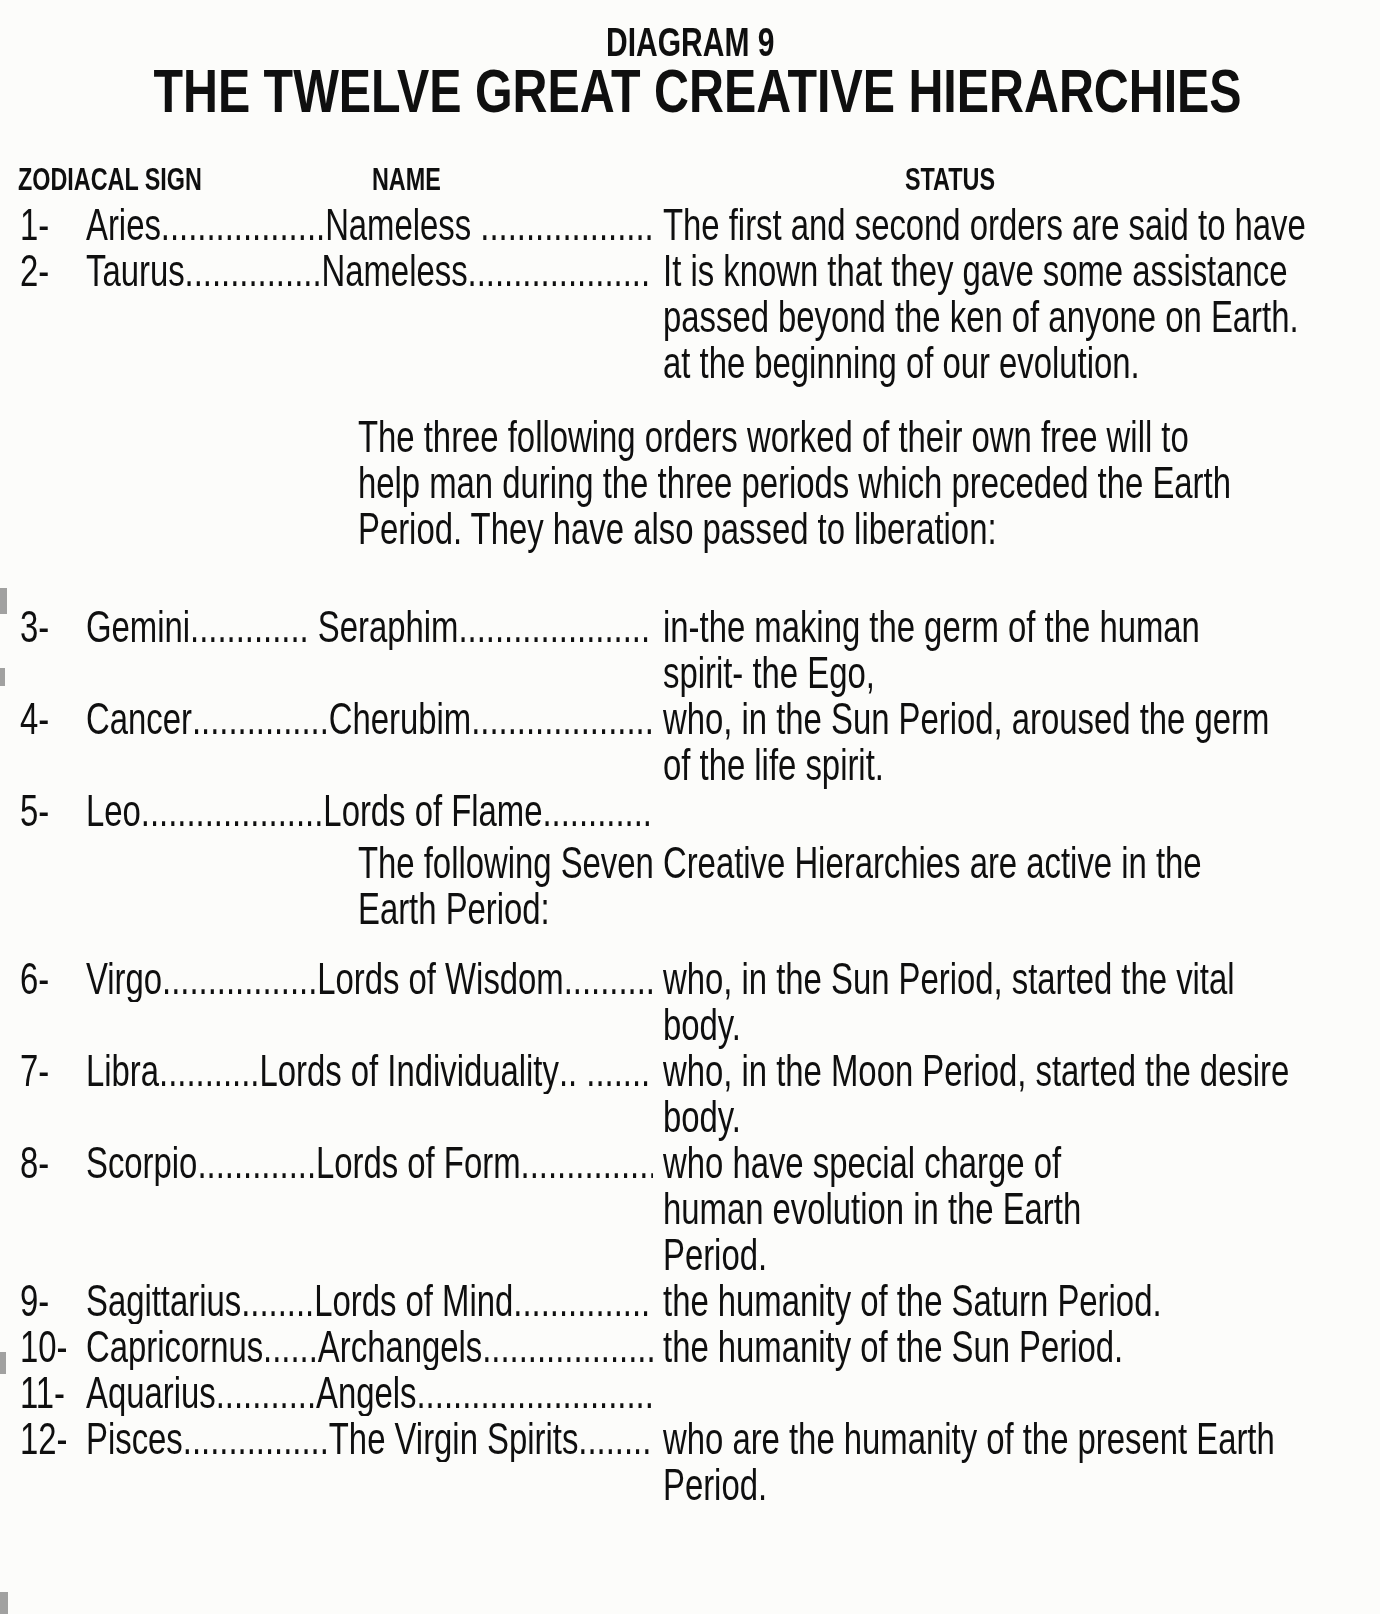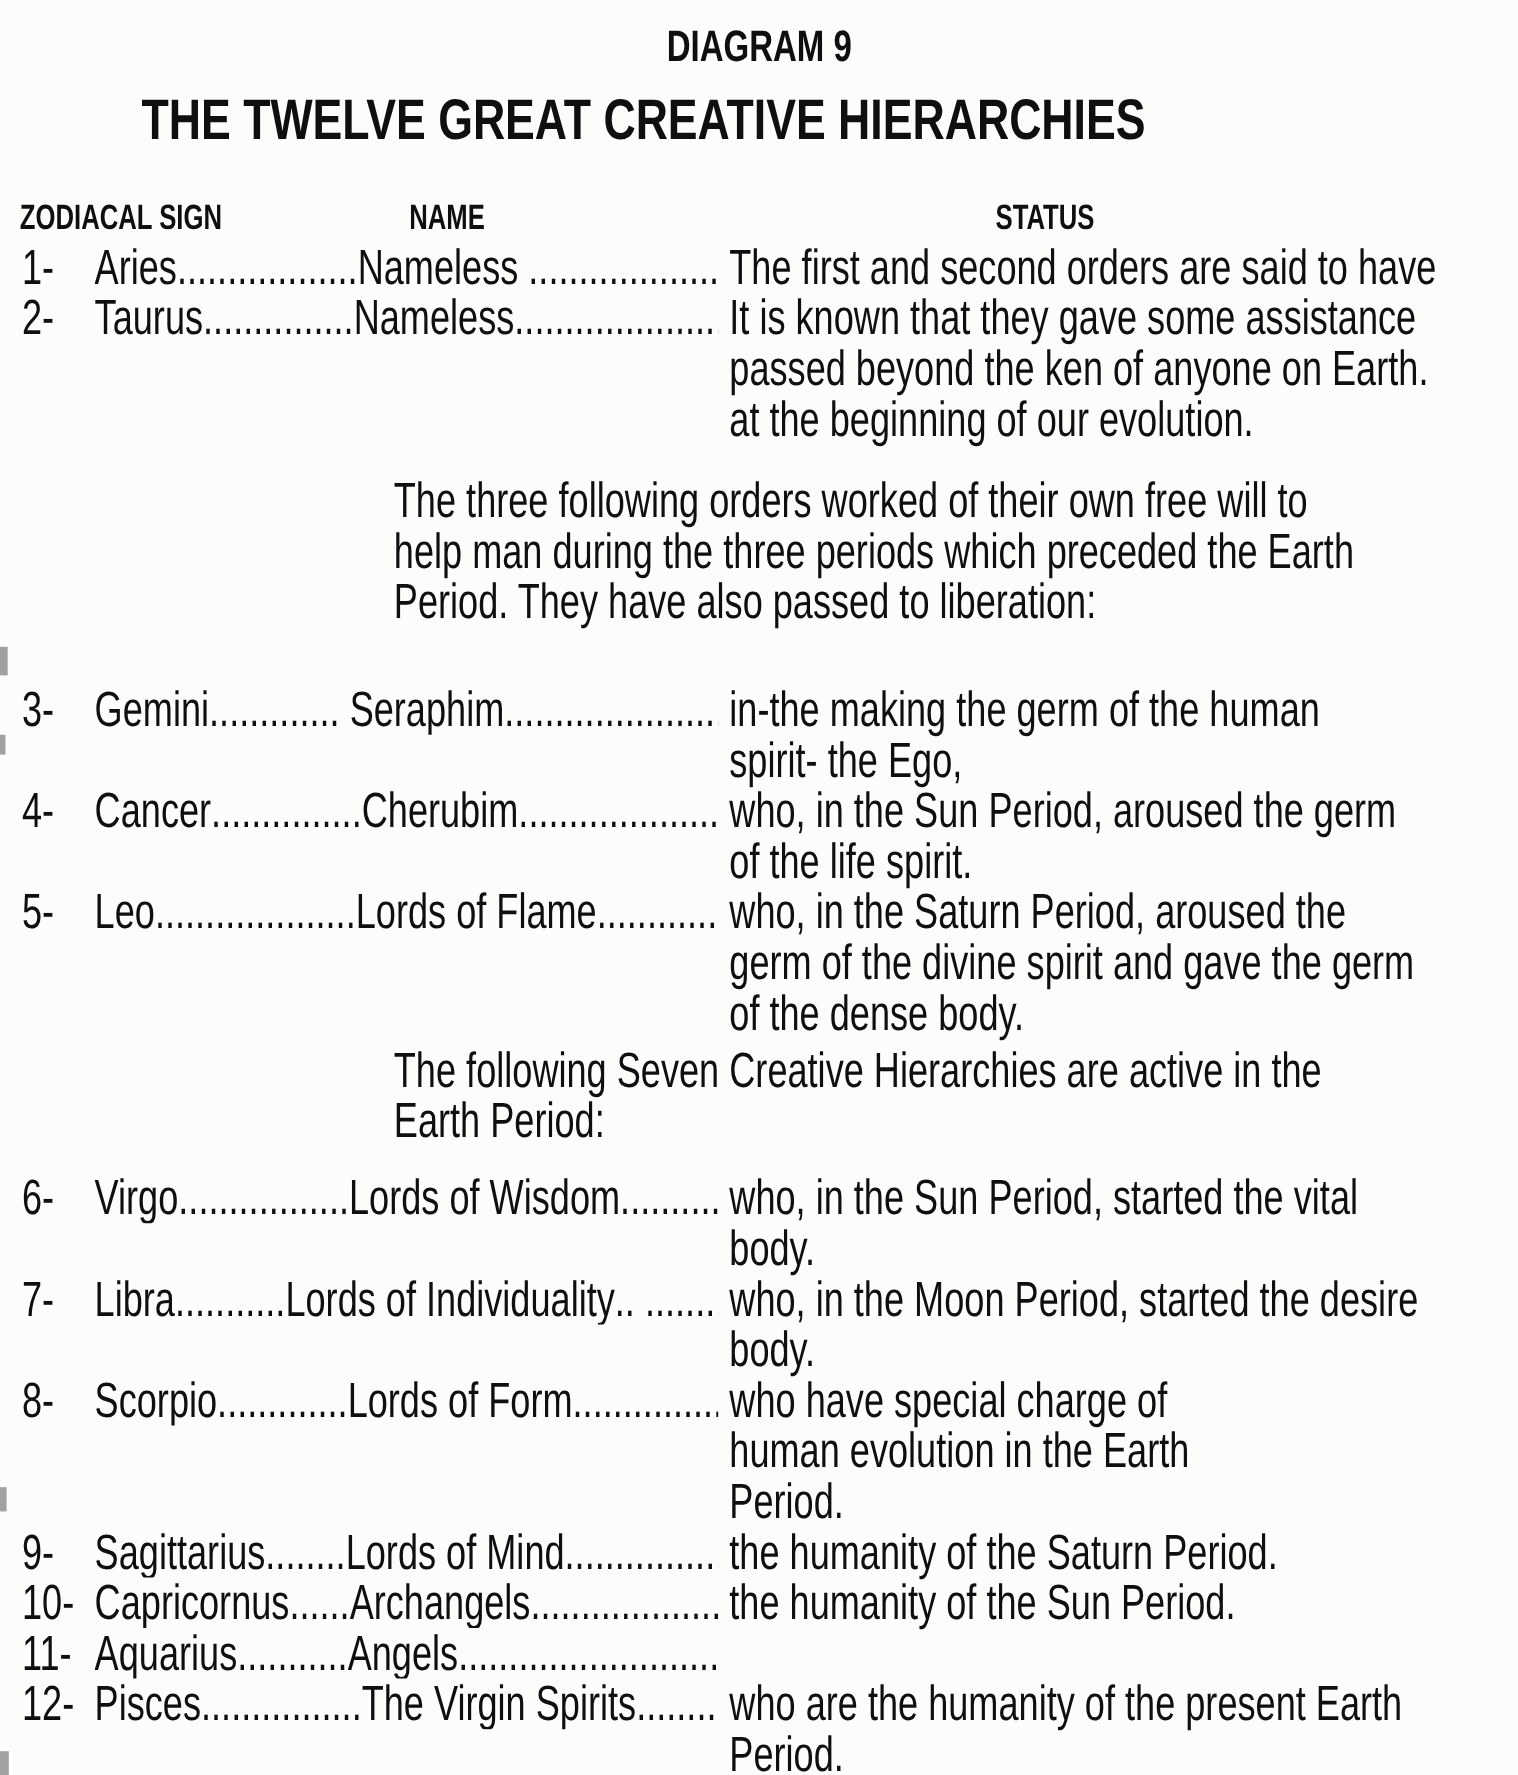--- a/index.html
+++ b/index.html
@@ -10,21 +10,21 @@
     font-family:"Liberation Sans", sans-serif;
     overflow:hidden;
     position:relative;
   }
   
   .cond{display:inline-block;transform:scaleX(0.73);transform-origin:0 50%;white-space:pre;}
   .cond-c{display:inline-block;transform:scaleX(0.78);transform-origin:center;white-space:pre;}
 
   .diagram-label{margin-top:22px;height:40px;line-height:40px;font-size:40px;font-weight:bold;text-align:center;letter-spacing:0px;}
   .diagram-label .cond-c{transform:scaleX(0.75);}
-  .page-title{margin-top:18px;height:58px;line-height:58px;font-size:52px;font-weight:bold;text-align:left;}
+  .page-title{height:58px;line-height:58px;font-size:62px;font-weight:bold;text-align:right;}
   .col-headers{margin-top:36px;height:46px;position:relative;font-size:32px;font-weight:bold;}
   .col-headers span{position:absolute;top:0;height:46px;line-height:46px;}
   .hdr-sign{left:18px;}
   .hdr-name{left:372px;}
   .hdr-status{left:905px;}
 
   .line{height:46px;line-height:46px;font-size:45px;}
   .entry{display:flex;align-items:flex-start;padding-left:20px;}
   .num{width:66px;flex:none;}
   .left-block{width:567px;flex:none;overflow:hidden;}
@@ -131,25 +131,20 @@
     <div class="entry">
       <div class="num line"><span class="cond">5-</span></div>
       <div class="left-block line">
         <span class="cond-row">
           <span class="txt">Leo</span>
           <span class="txt">....................</span>
           <span class="txt">Lords of Flame</span>
           <span class="leader-fill">.......................................................................................</span>
         </span>
       </div>
-      <div class="status-block">
-        <div class="line"><span class="cond">who, in the Saturn Period, aroused the</span></div>
-        <div class="line"><span class="cond">germ of the divine spirit and gave the germ</span></div>
-        <div class="line"><span class="cond">of the dense body.</span></div>
-      </div>
     </div>
     <div class="para para-2">
       <div class="line"><span class="cond">The following Seven Creative Hierarchies are active in the</span></div>
       <div class="line"><span class="cond">Earth Period:</span></div>
     </div>
     <div class="entry">
       <div class="num line"><span class="cond">6-</span></div>
       <div class="left-block line">
         <span class="cond-row">
           <span class="txt">Virgo</span>

